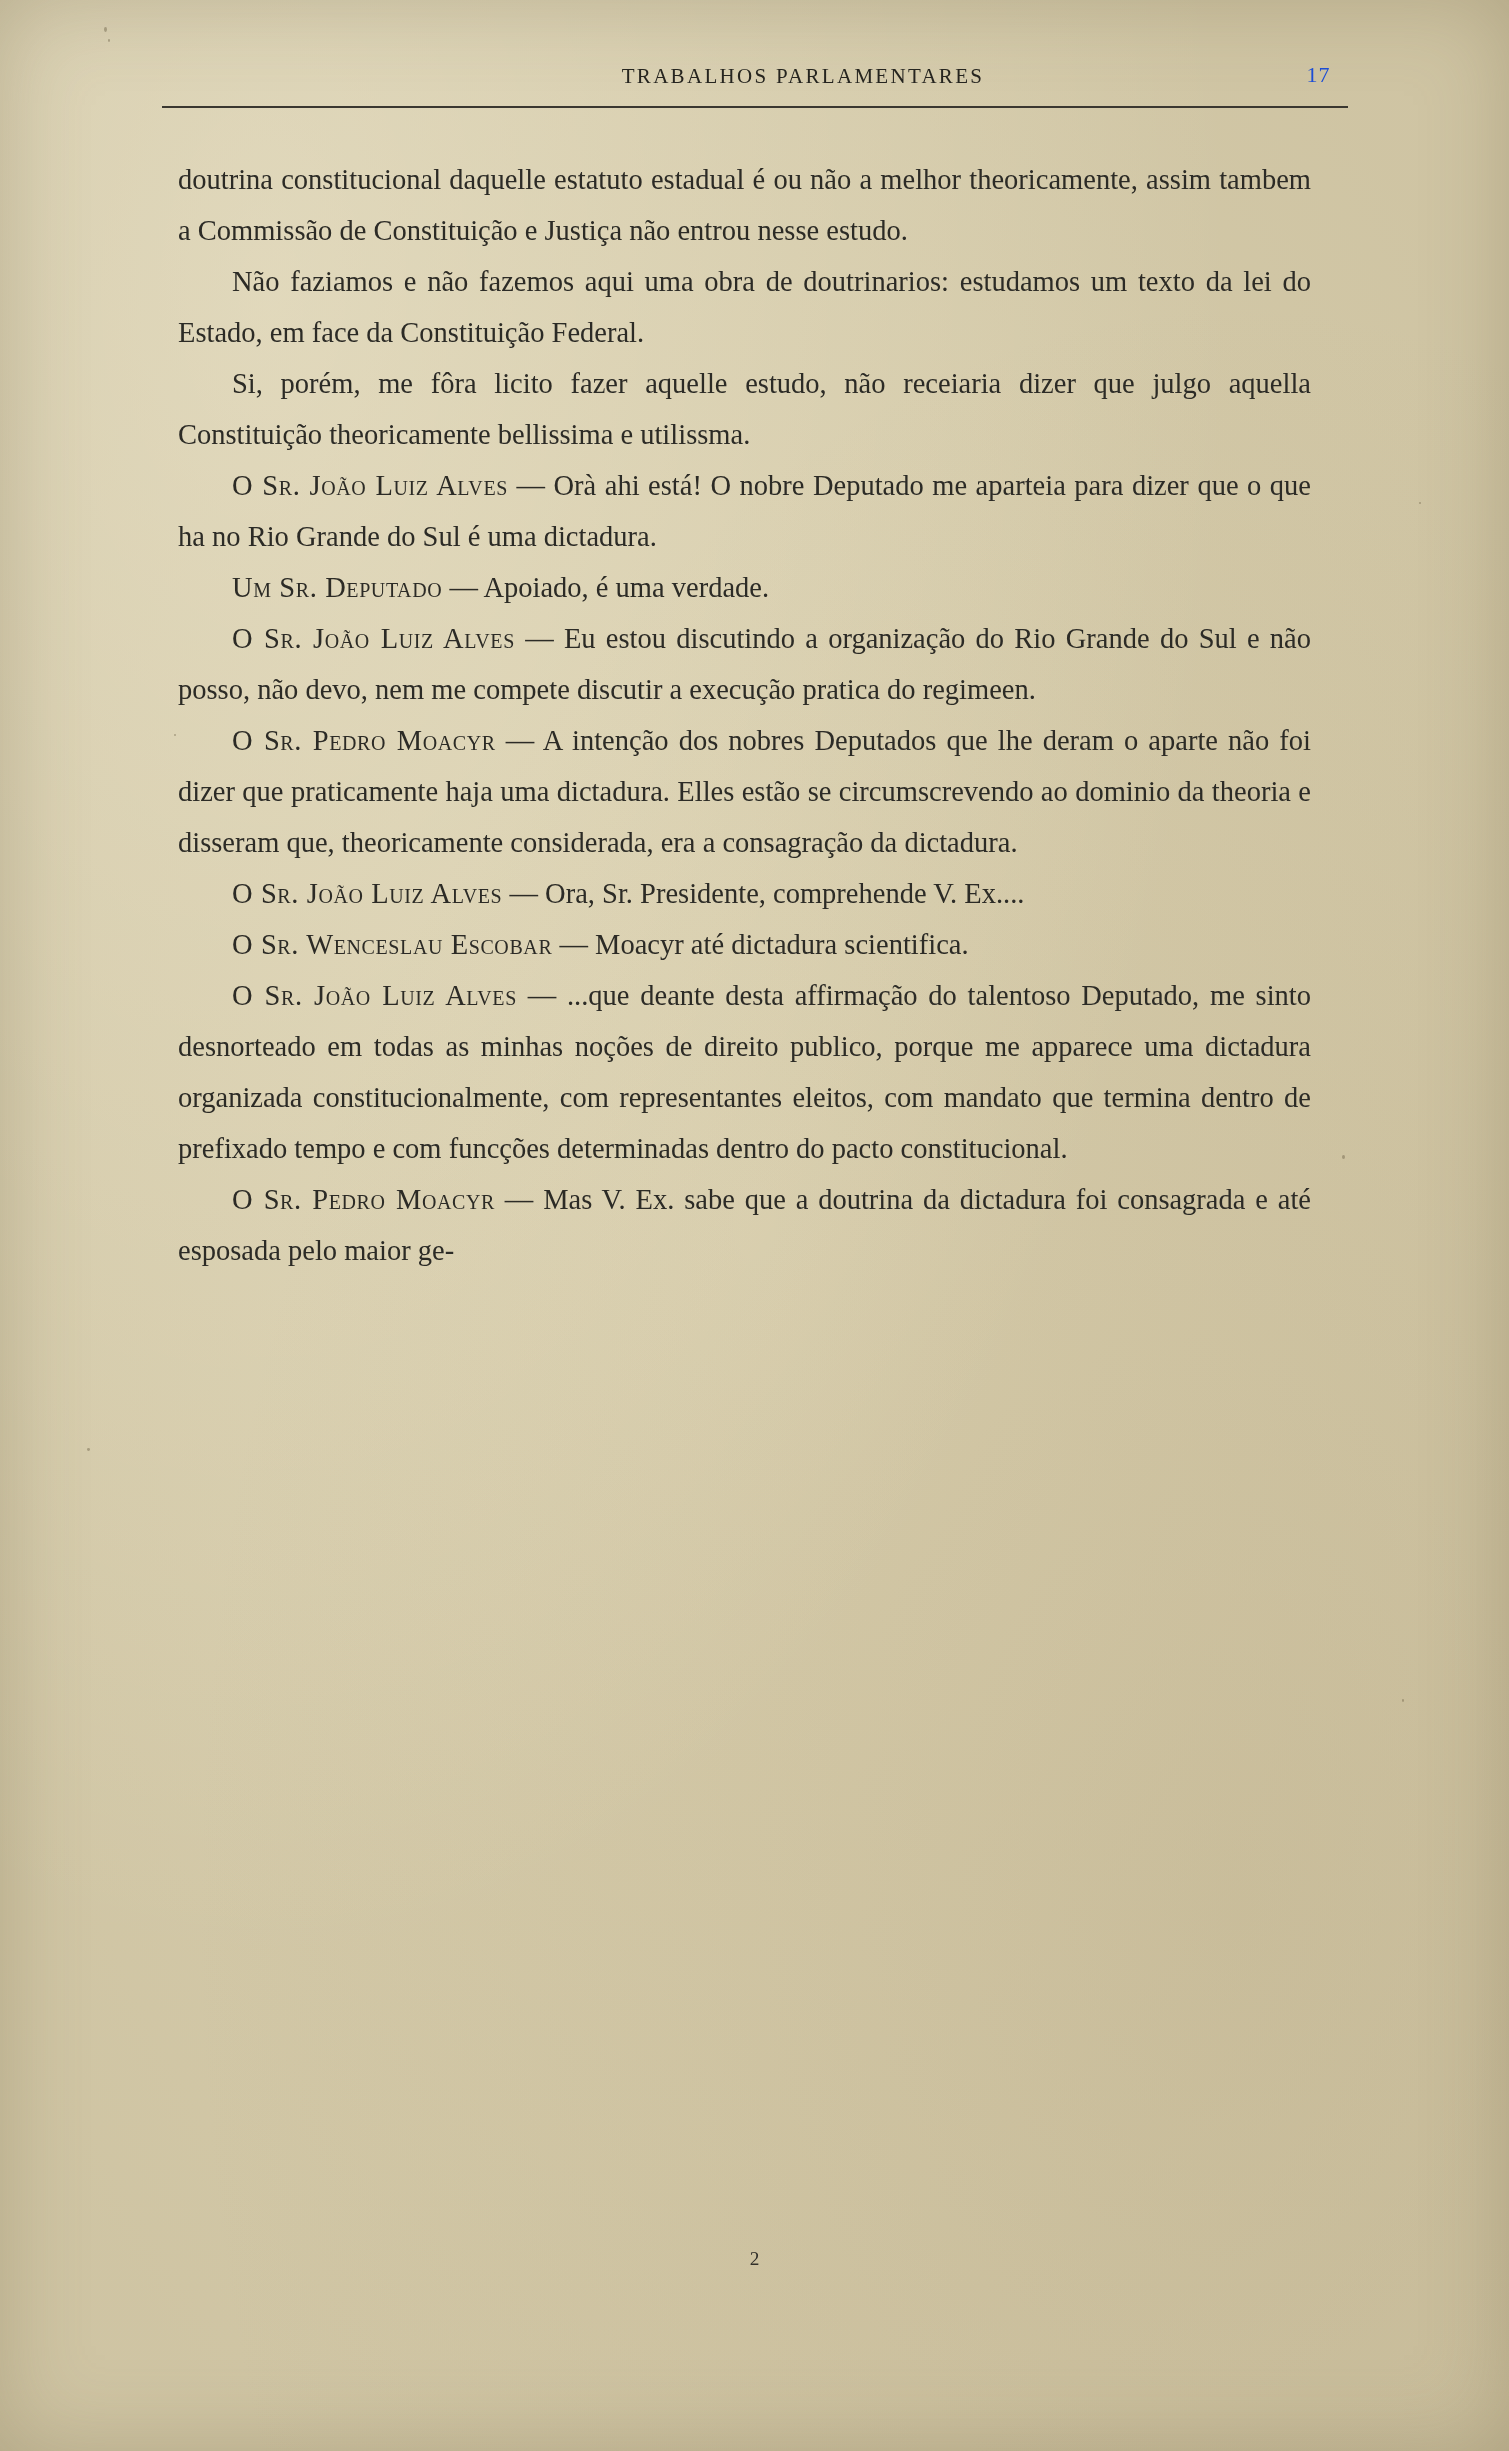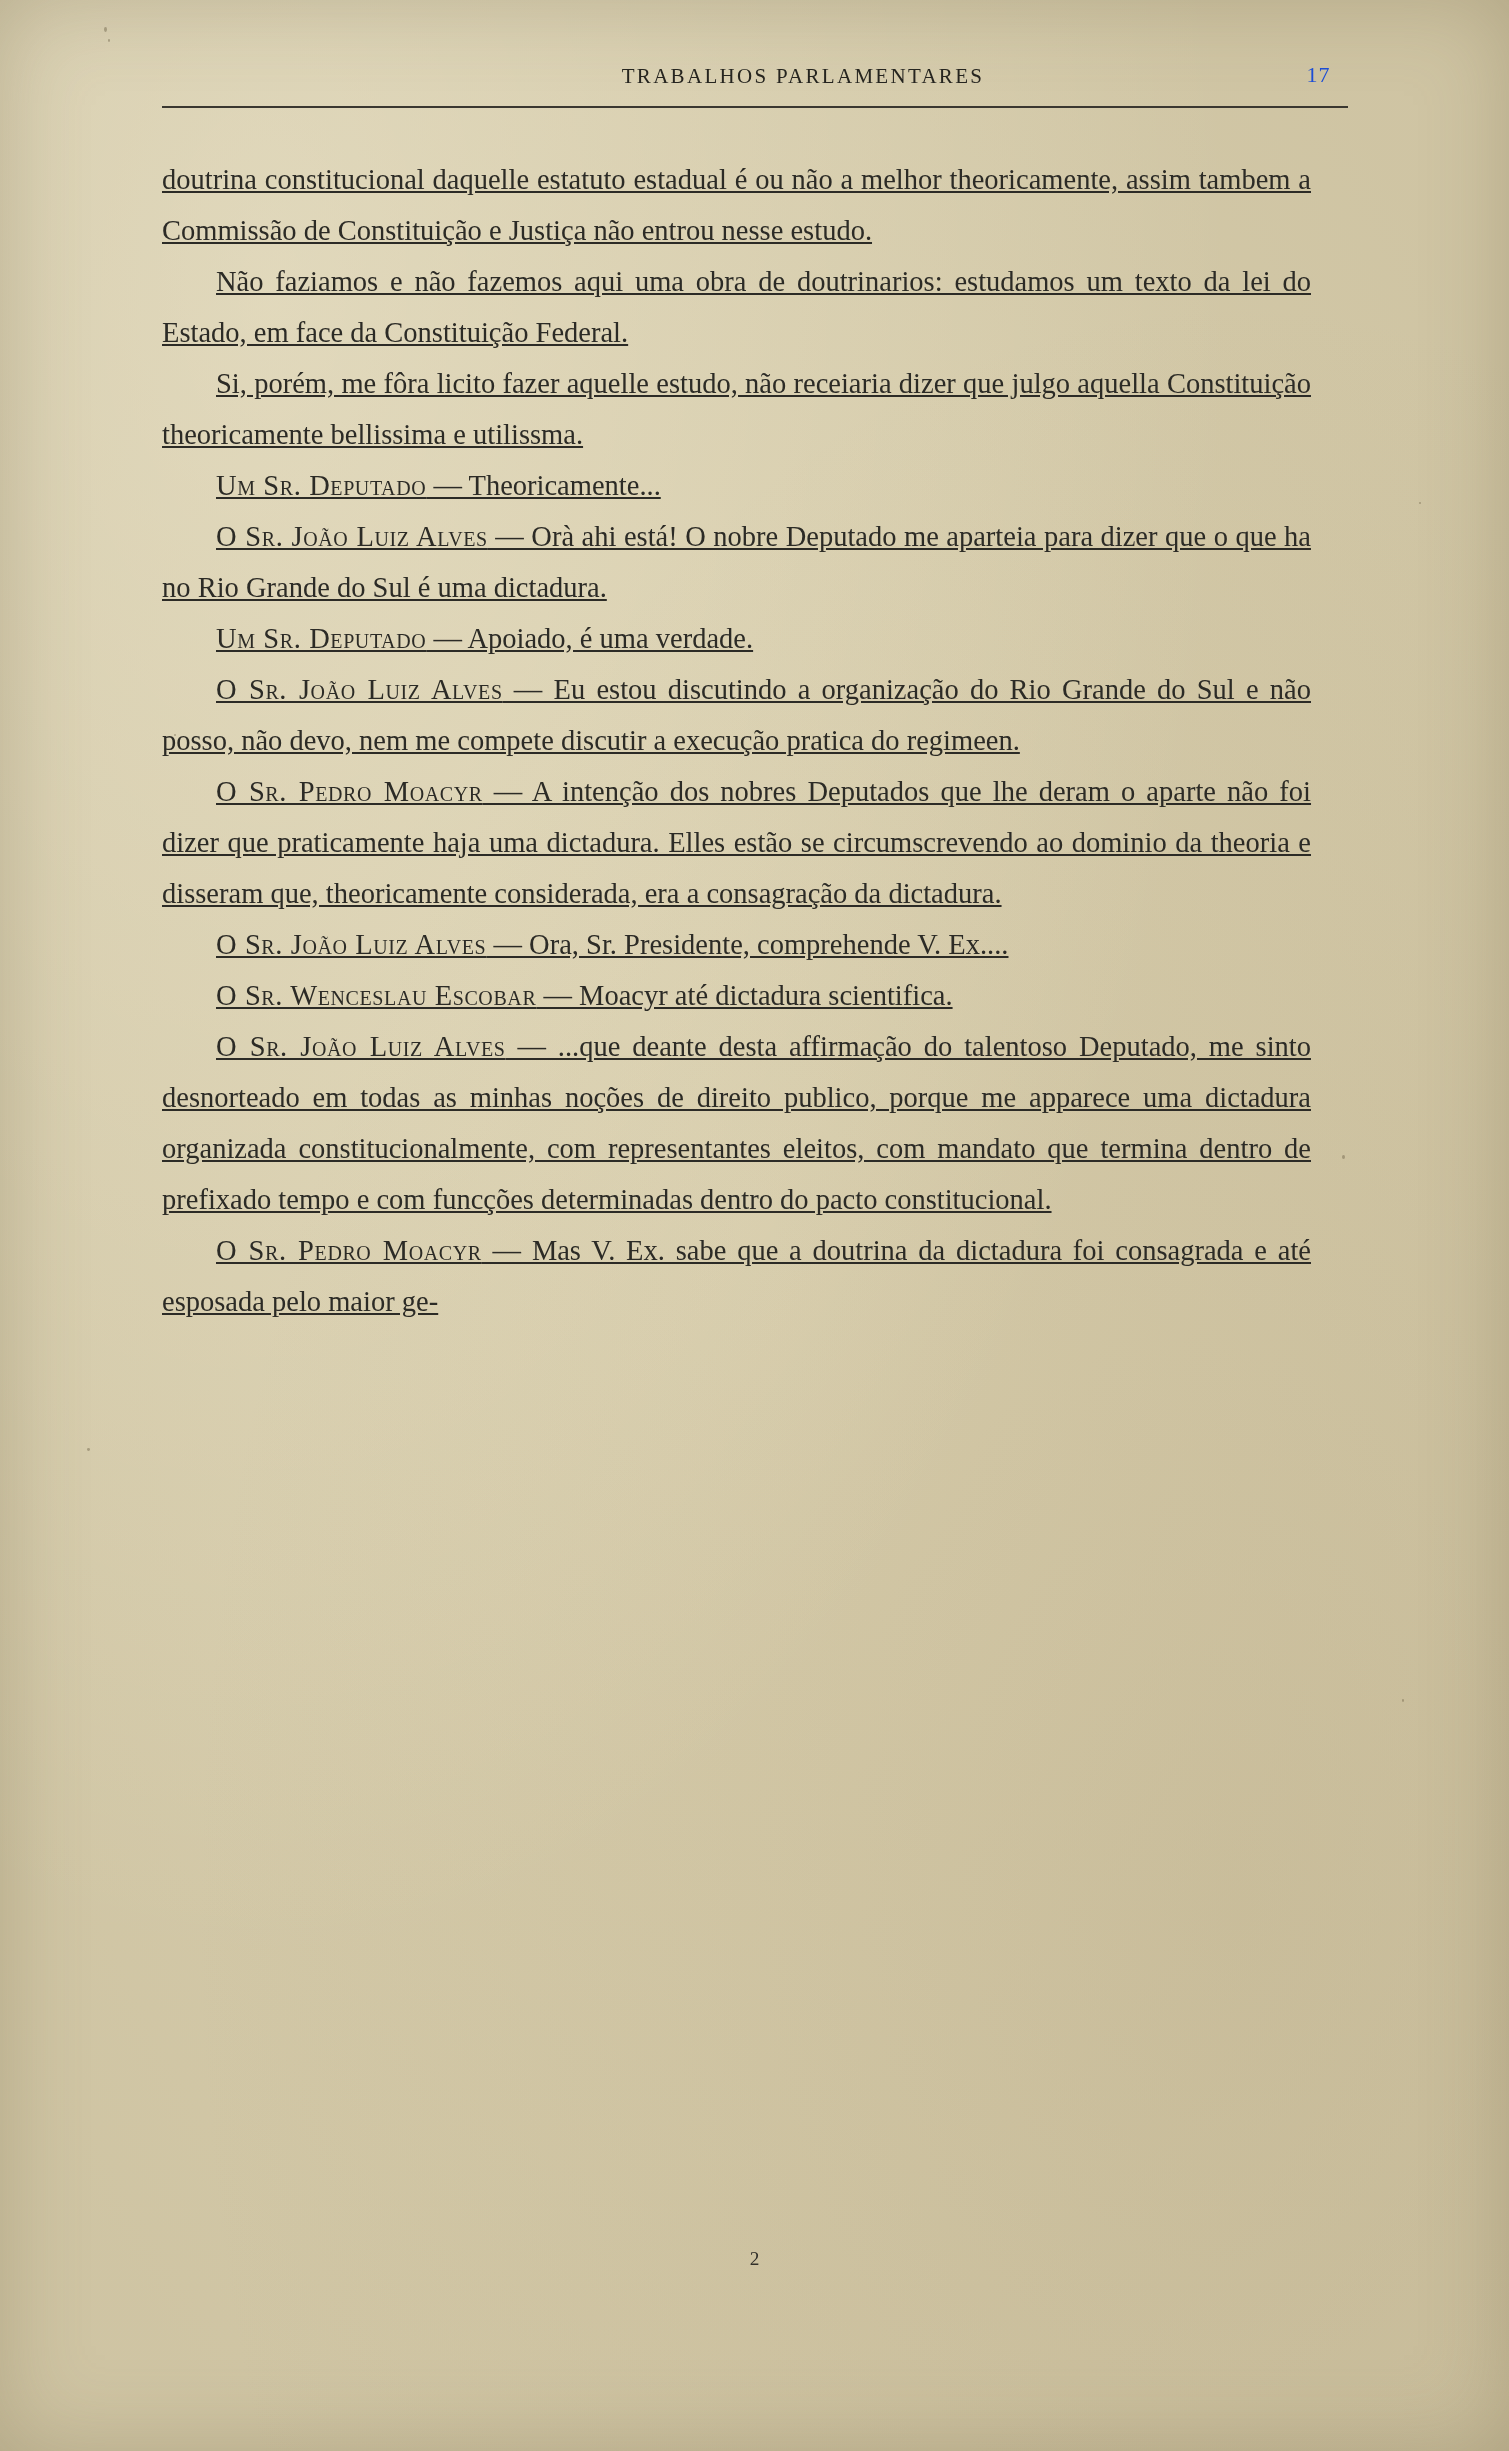--- a/index.html
+++ b/index.html
@@ -71,28 +71,27 @@
     letter-spacing: 1px;
     color: #1d4ed8;
   }
   main.body-text {
     position: absolute;
     top: 154px;
     left: 162px;
     width: 1149px;
   }
   p.para {
-    margin: 0 0 0 0;
+    margin: 0 0 0 16px;
     font-size: 28.5px;
     line-height: 51px;
     text-align: justify;
     text-justify: inter-word;
     text-indent: 0;
     color: #2c2b26;
-    text-decoration: underline;
   }
   p.para.indent {
     text-indent: 54px;
   }
   .sc {
     font-variant: small-caps;
     letter-spacing: 0.6px;
   }
   .footnote-num {
     position: absolute;
@@ -118,21 +117,20 @@
   <header class="page-header">
     <div class="header-title">TRABALHOS PARLAMENTARES</div>
     <div class="page-number">17</div>
     <div class="header-line"></div>
   </header>
 
   <main class="body-text">
       <p class="para"><span>doutrina constitucional daquelle estatuto estadual é ou não a melhor theoricamente, assim tambem a Commissão de Constituição e Justiça não entrou nesse estudo.</span></p>
       <p class="para indent"><span>Não faziamos e não fazemos aqui uma obra de doutrinarios: estudamos um texto da lei do Estado, em face da Constituição Federal.</span></p>
       <p class="para indent"><span>Si, porém, me fôra licito fazer aquelle estudo, não receiaria dizer que julgo aquella Constituição theoricamente bellissima e utilissma.</span></p>
-      <p class="para indent"><span class="sc">Um Sr. Deputado</span><span> — Theoricamente...</span></p>
       <p class="para indent"><span class="sc">O Sr. João Luiz Alves</span><span> — Orà ahi está! O nobre Deputado me aparteia para dizer que o que ha no Rio Grande do Sul é uma dictadura.</span></p>
       <p class="para indent"><span class="sc">Um Sr. Deputado</span><span> — Apoiado, é uma verdade.</span></p>
       <p class="para indent"><span class="sc">O Sr. João Luiz Alves</span><span> — Eu estou discutindo a organização do Rio Grande do Sul e não posso, não devo, nem me compete discutir a execução pratica do regimeen.</span></p>
       <p class="para indent"><span class="sc">O Sr. Pedro Moacyr</span><span> — A intenção dos nobres Deputados que lhe deram o aparte não foi dizer que praticamente haja uma dictadura. Elles estão se circumscrevendo ao dominio da theoria e disseram que, theoricamente considerada, era a consagração da dictadura.</span></p>
       <p class="para indent"><span class="sc">O Sr. João Luiz Alves</span><span> — Ora, Sr. Presidente, comprehende V. Ex....</span></p>
       <p class="para indent"><span class="sc">O Sr. Wenceslau Escobar</span><span> — Moacyr até dictadura scientifica.</span></p>
       <p class="para indent"><span class="sc">O Sr. João Luiz Alves</span><span> — ...que deante desta affirmação do talentoso Deputado, me sinto desnorteado em todas as minhas noções de direito publico, porque me apparece uma dictadura organizada constitucionalmente, com representantes eleitos, com mandato que termina dentro de prefixado tempo e com funcções determinadas dentro do pacto constitucional.</span></p>
       <p class="para indent"><span class="sc">O Sr. Pedro Moacyr</span><span> — Mas V. Ex. sabe que a doutrina da dictadura foi consagrada e até esposada pelo maior ge-</span></p>
     </main>
 

